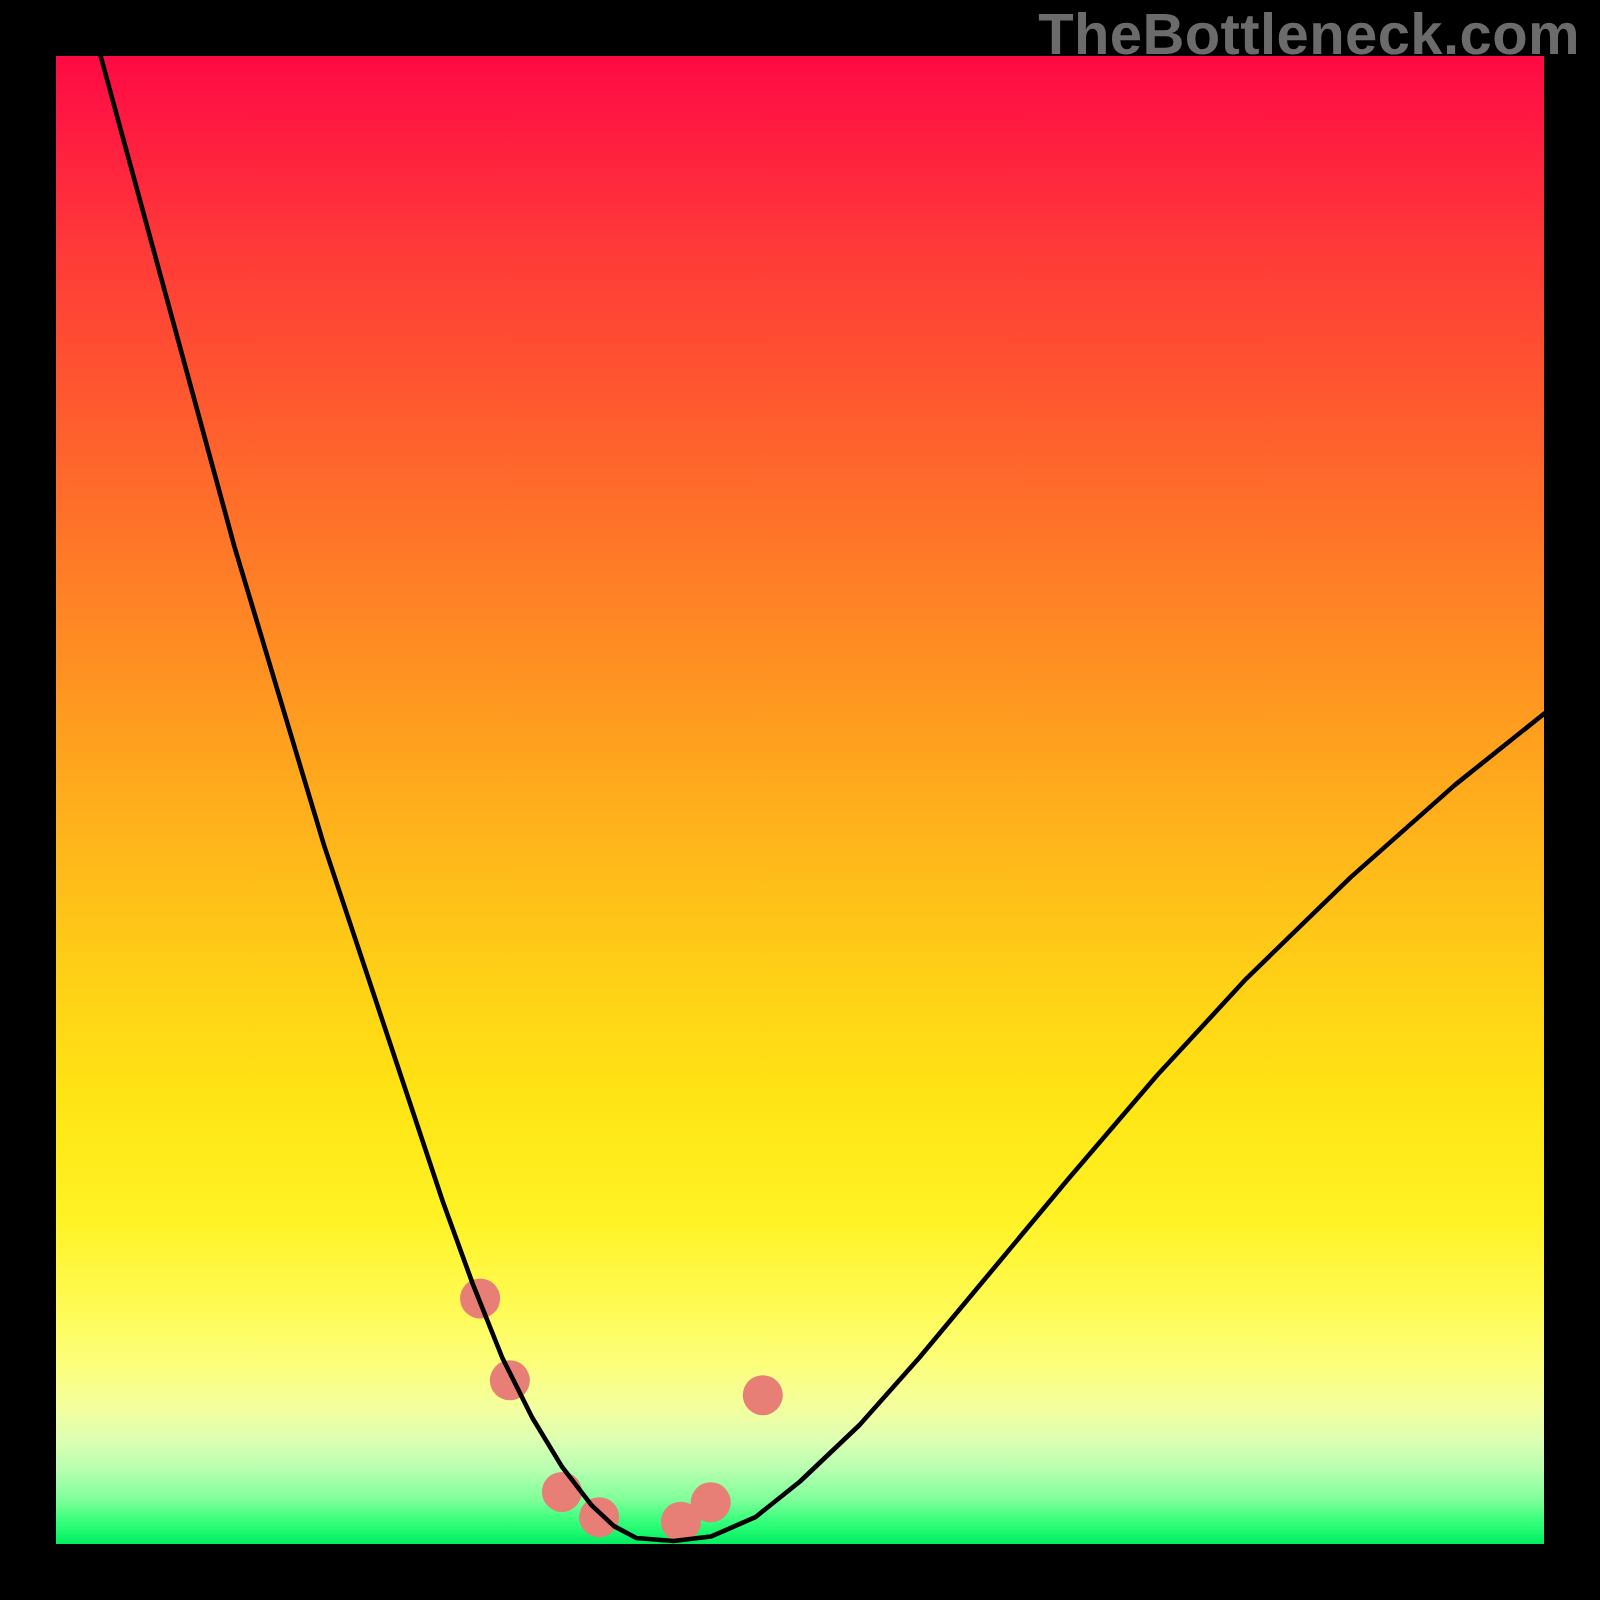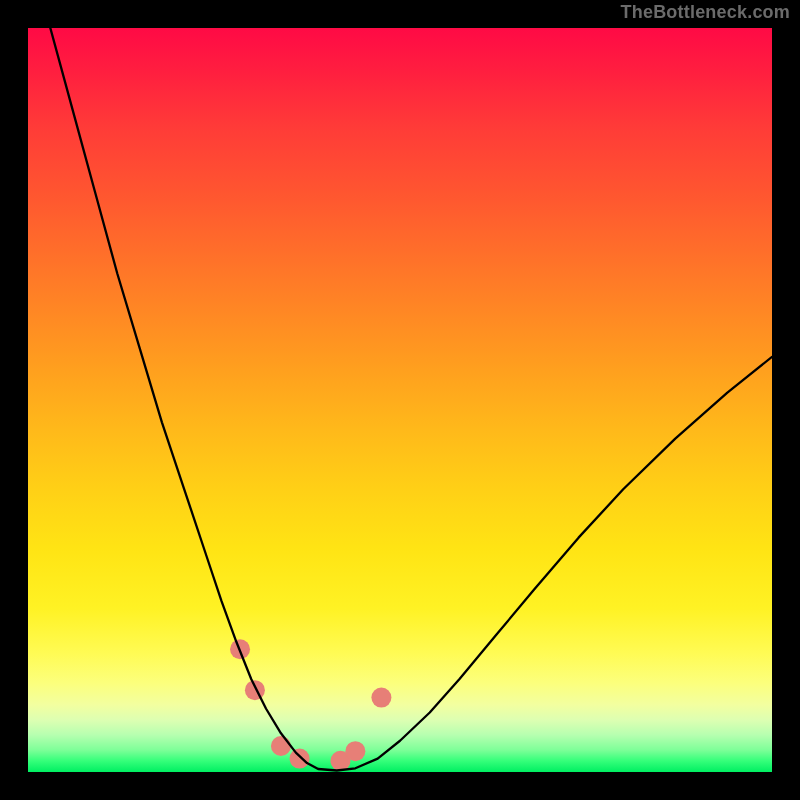--- a/index.html
+++ b/index.html
@@ -47,21 +47,21 @@
     position: absolute;
     inset: 0;
     width: 100%;
     height: 100%;
   }
   .attrib {
     position: absolute;
     top: 2px;
     right: 10px;
     font-family: Arial, Helvetica, sans-serif;
-    font-size: 18px;
+    font-size: 29px;
     font-weight: 600;
     color: #6b6b6b;
     letter-spacing: 0.2px;
     text-align: center;
   }
 </style>
 </head>
 <body>
 
 <div class="frame">

